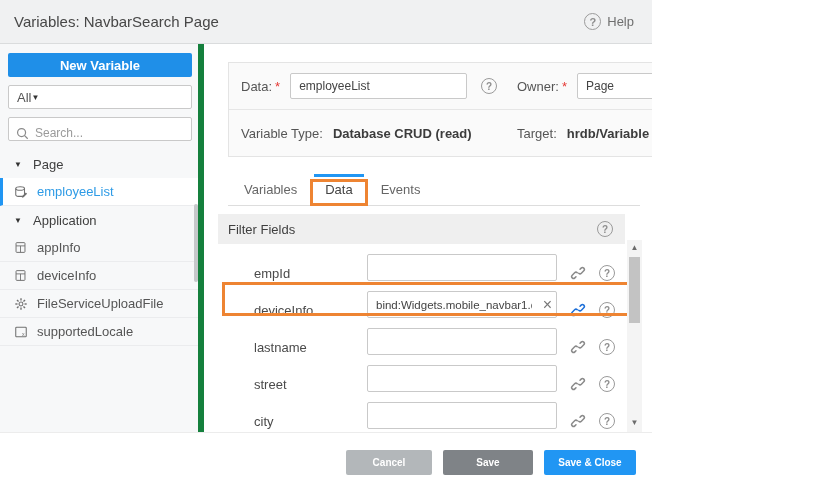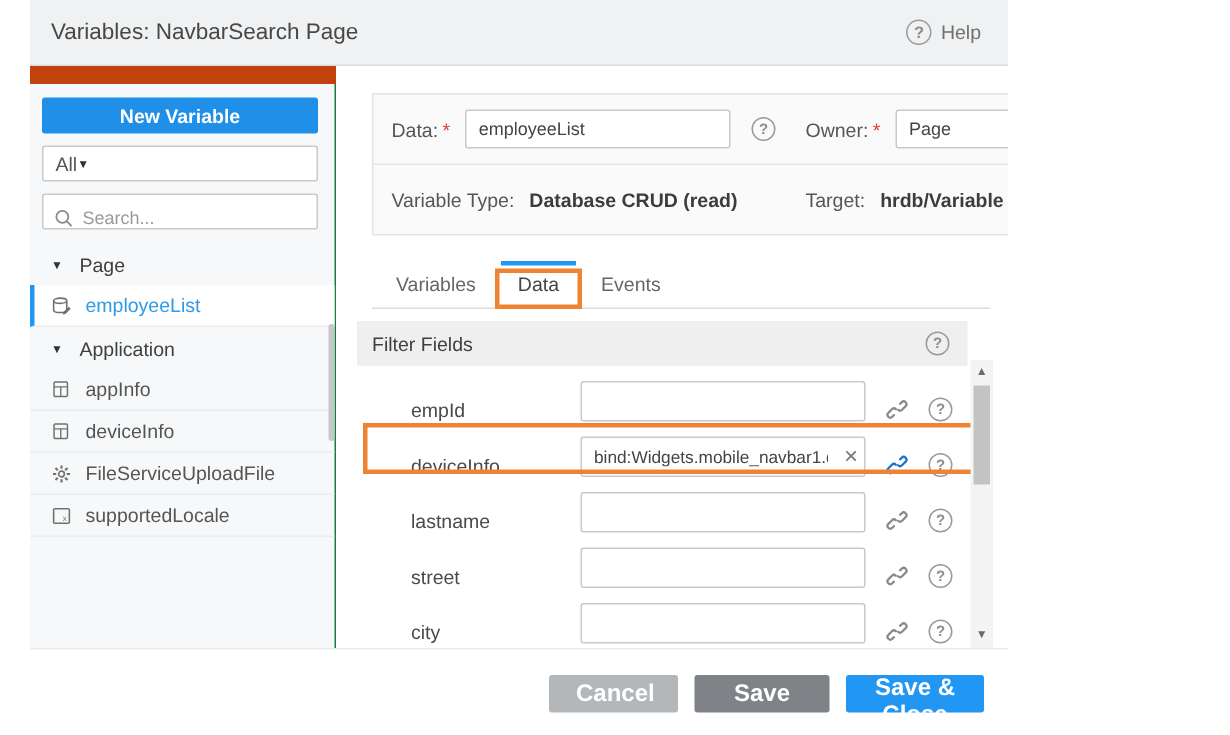--- a/index.html
+++ b/index.html
@@ -1,29 +1,29 @@
 <!DOCTYPE html>
 <html><head>
 <meta charset="utf-8">
 <style>
   * { margin:0; padding:0; box-sizing:border-box; }
   html,body { width:820px; height:490px; }
   body { font-family:"Liberation Sans", sans-serif; font-size:13px; color:#4a4a4a; background:#fff; overflow:hidden; }
-  .app { position:relative; width:652px; height:490px; background:#c2410c;margin-left:20px; }
+  .app { position:relative; width:652px; height:490px; background:#f0abfc; }
 
   
   .header { position:absolute; top:0; left:0; right:0; height:44px; background:#f0f1f2; border-bottom:1px solid #dadcdd; display:flex; align-items:center; justify-content:space-between; padding:0 18px 0 14px; }
   .header-title { font-size:15px; color:#474747; }
   .help-link { display:flex; align-items:center; gap:6px; color:#6f6f6f; cursor:pointer; }
 
   .qmark { display:inline-flex; align-items:center; justify-content:center; width:16px; height:16px; border:1px solid #9a9a9a; border-radius:50%; color:#8e8e8e; font-size:10px; font-weight:bold; background:transparent; flex:none; }
   .qmark.lg { width:17px; height:17px; font-size:11px; }
 
   
-  .sidebar { position:absolute; top:56px; left:0; width:204px; bottom:58px; background:#f7f8f9; border-right:1px solid #15803d; }
+  .sidebar { position:absolute; top:44px; left:0; width:204px; bottom:58px; background:#f7f8f9; border-right:6px solid #15803d; }
   .sb-btn { display:block; margin:9px 10px 0 8px; width:184px; height:24px; background:#1f8fe8; color:#fff; border:none; border-radius:2px; font-weight:bold; font-size:13px; font-family:"Liberation Sans",sans-serif; cursor:pointer; }
   .sb-select { margin:8px 10px 0 8px; width:184px; height:24px; background:#fff; border:1px solid #c9c9c9; border-radius:2px; display:flex; align-items:center; justify-content:flex-start; padding:0 8px; color:#555; cursor:pointer; }
   .sb-caret { font-size:8px; color:#333; }
   .sb-search { margin:8px 10px 0 8px; width:184px; height:24px; background:#fff; border:1px solid #c9c9c9; border-radius:2px; display:flex; align-items:flex-end; padding:0 7px; gap:6px; }
   .sb-search input { border:none; outline:none; flex:1; font-size:12px; color:#666; font-family:"Liberation Sans",sans-serif; background:transparent; width:100px; }
   .sb-search input::placeholder { color:#9a9a9a; }
   .tree { margin-top:9px; }
   .tree-row { height:28px; display:flex; align-items:center; gap:9px; padding-left:14px; border-bottom:1px solid #ebecee; color:#4c4c4c; cursor:pointer; background:transparent; }
   .tree-row.group { font-size:13px; color:#3f3f3f; border-bottom:none; }
   .tree-row.item { padding-left:13px; color:#555; }
@@ -70,21 +70,21 @@
   .row-callout { position:absolute; left:4px; top:1px; width:420px; height:34px; border:3px solid #ee8432; pointer-events:none; }
 
   
   .vscroll { position:absolute; right:10px; top:196px; bottom:0; width:15px; background:#f4f4f4; }
   .vs-arrow { position:absolute; left:0; width:15px; height:15px; display:flex; align-items:center; justify-content:center; font-size:8px; color:#6b6b6b; cursor:pointer; }
   .vs-up { top:0; } .vs-down { bottom:2px; }
   .vs-thumb { position:absolute; left:2px; top:17px; width:11px; height:66px; background:#c3c3c3; cursor:grab; }
 
   
   .footer { position:absolute; left:0; right:0; bottom:0; height:58px; background:#fff; border-top:1px solid #ececec; display:flex; align-items:flex-start; justify-content:flex-end; gap:11px; padding:17px 16px 0 0; }
-  .btn { height:25px; border:none; border-radius:2px; color:#fff; font-size:16px; font-weight:bold; font-family:"Liberation Sans",sans-serif; cursor:pointer; padding:0 18px; }
+  .btn { height:25px; border:none; border-radius:2px; color:#fff; font-size:10px; font-weight:bold; font-family:"Liberation Sans",sans-serif; cursor:pointer; padding:0 18px; }
   .btn-cancel { background:#b3b7ba; width:86px; }
   .btn-save { background:#7f8387; width:90px; }
   .btn-primary { background:#2196f3; width:92px; padding:0 10px; }
 
   svg { display:block; }
 </style>
 </head>
 <body>
 
 <div class="app">

